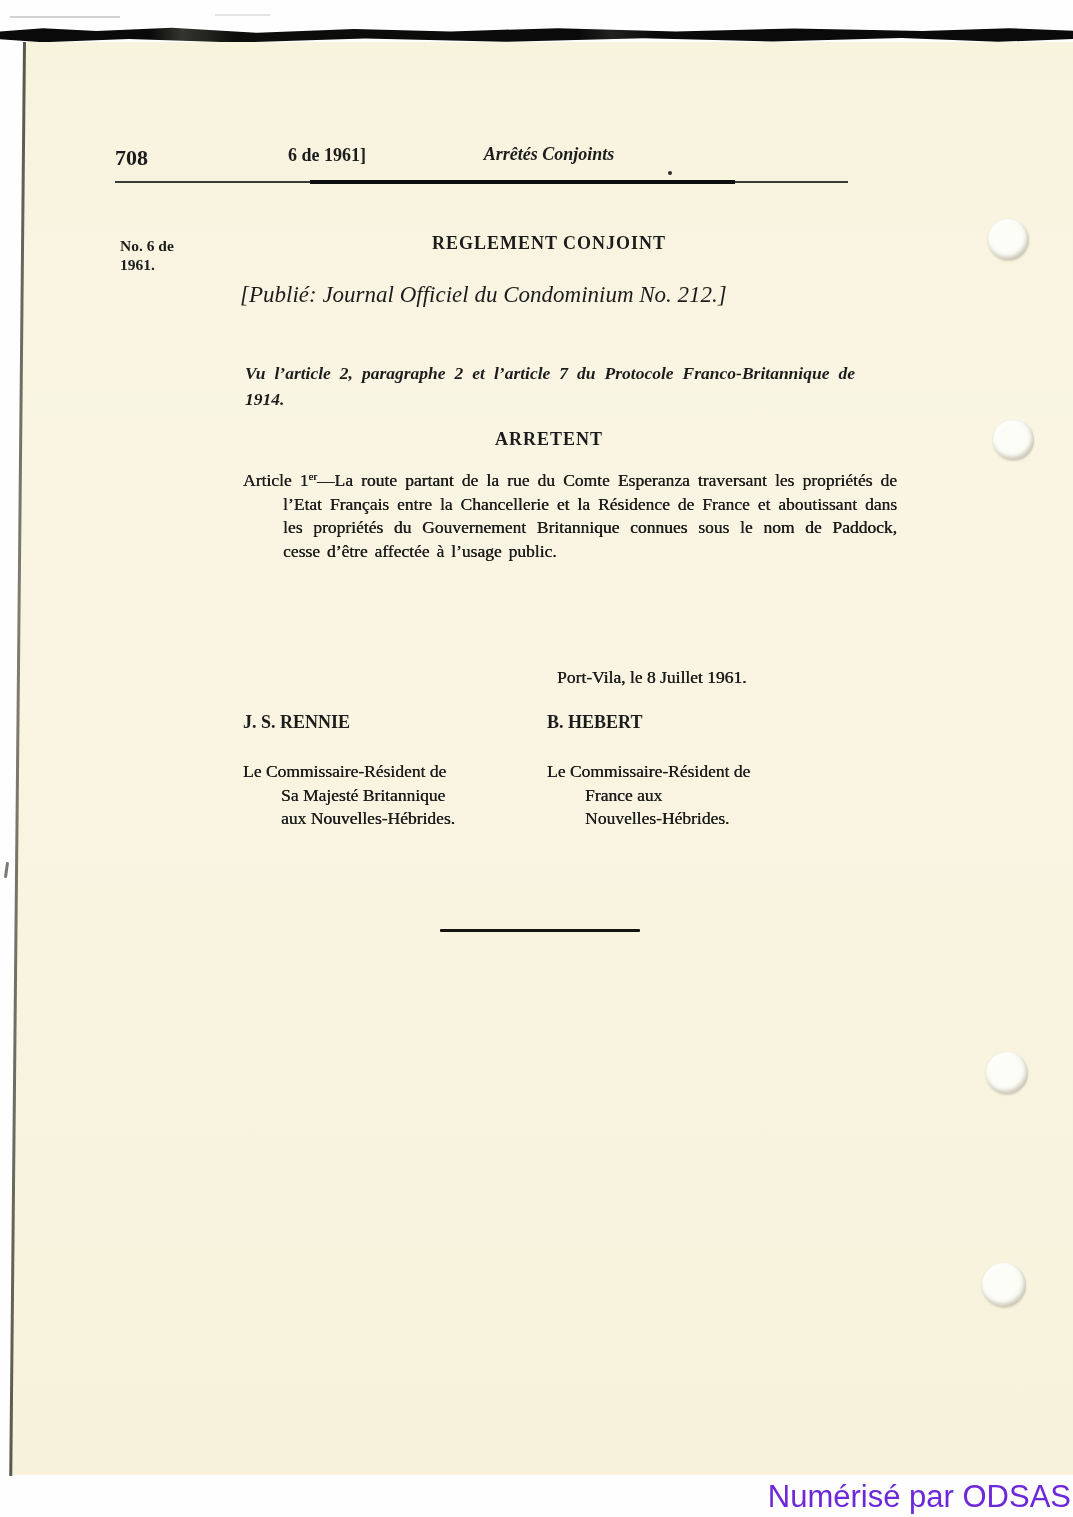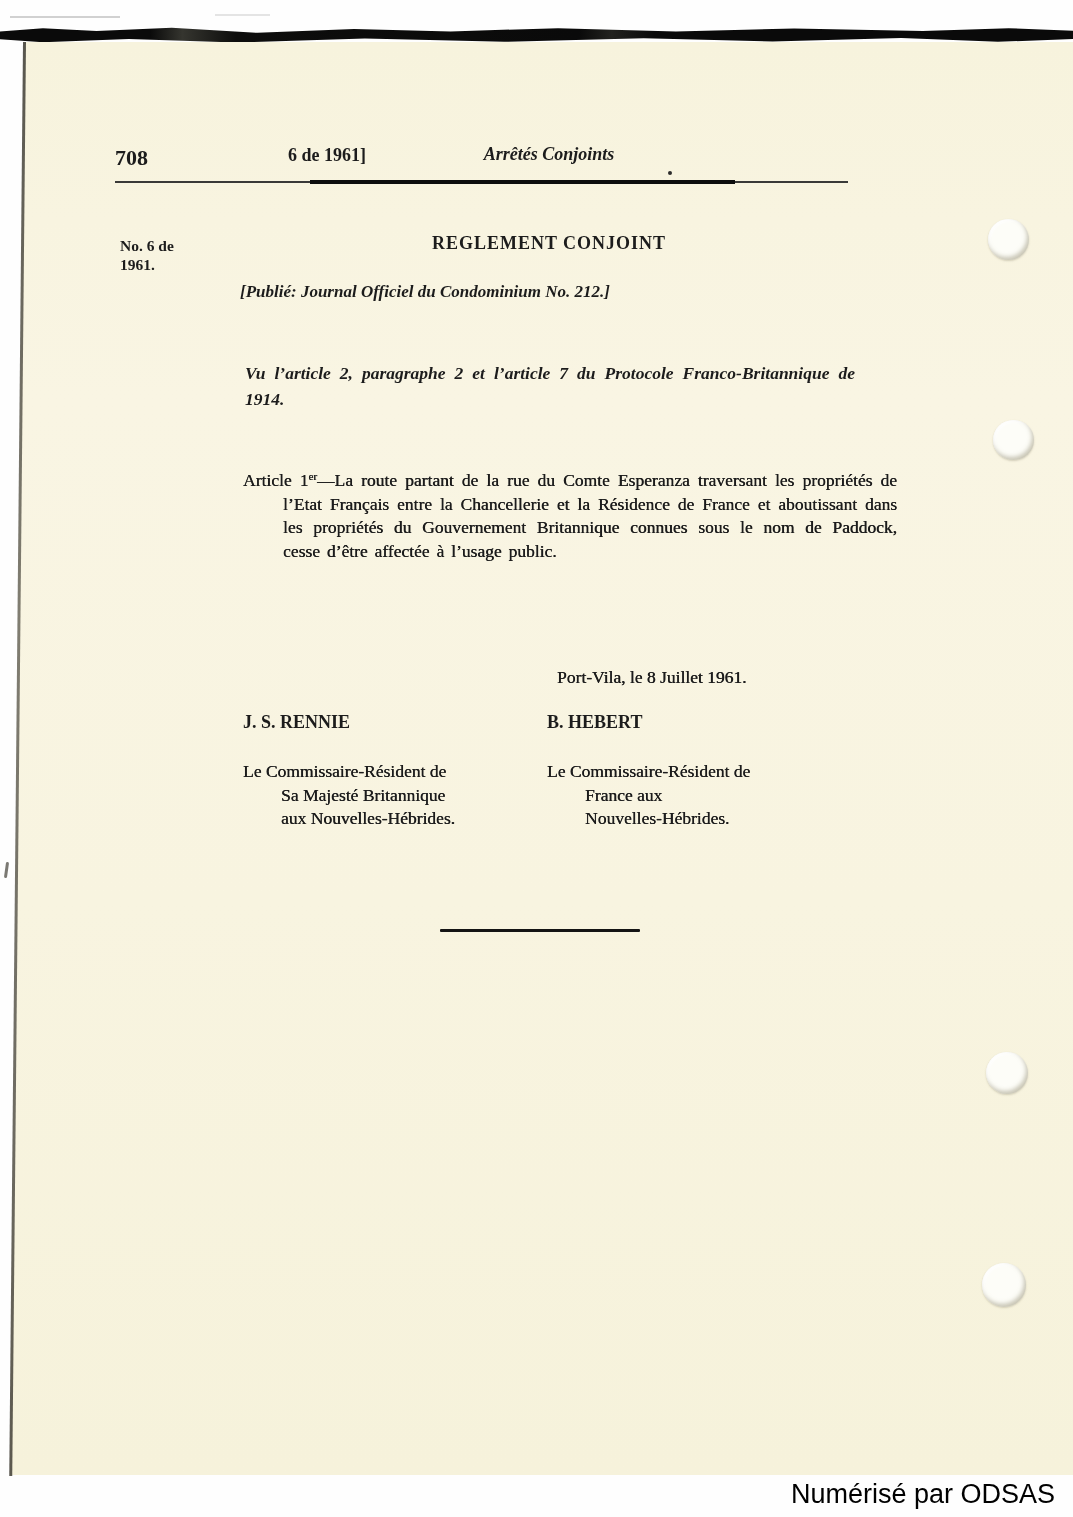--- a/index.html
+++ b/index.html
@@ -42,21 +42,21 @@
   .hdr-title{position:absolute;left:243px;top:144px;width:612px;text-align:center;
     font-size:18px;font-weight:bold;font-style:italic;}
   .hdr-rule{position:absolute;left:115px;top:181px;width:733px;height:2px;background:#3a3a38;}
   .hdr-rule-thick{position:absolute;left:195px;top:-1px;width:425px;height:4px;background:#0d0d0d;}
 
   
   .margin-note{position:absolute;left:120px;top:236px;font-size:15.5px;font-weight:bold;line-height:19px;}
   .margin-note span{display:block;}
   .doc-title{position:absolute;left:243px;top:233px;width:612px;text-align:center;
     font-size:18px;font-weight:bold;letter-spacing:1px;}
-  .pub-ref{position:absolute;left:240px;top:282px;font-size:17px;font-weight:bold;font-style:italic;}
+  .pub-ref{position:absolute;left:240px;top:282px;font-size:23px;font-weight:normal;font-style:italic;}
   .pre{position:absolute;left:245px;width:610px;margin:0;font-size:17.5px;font-weight:bold;
     font-style:italic;line-height:26px;text-align:justify;word-spacing:2px;}
   .pre-1{top:308px;}
   .pre-2{top:360px;}
   .enact{position:absolute;left:243px;top:429px;width:612px;text-align:center;
     font-size:18px;font-weight:bold;letter-spacing:1px;}
   .article{position:absolute;left:243px;width:614px;margin:0;font-size:17.5px;line-height:23.5px;
     text-align:justify;padding-left:40px;text-indent:-40px;word-spacing:2.5px;
     text-shadow:0.35px 0.35px 0 currentColor;}
   .art-1{top:465px;}
@@ -69,22 +69,22 @@
   .sig-name-r{left:547px;}
   .sig-block{position:absolute;top:760px;font-size:17.5px;line-height:23.5px;
     text-shadow:0.35px 0.35px 0 currentColor;}
   .sig-block-l{left:243px;}
   .sig-block-r{left:547px;}
   .sig-line{display:block;}
   .sig-line.ind{padding-left:38px;}
   .divider{position:absolute;left:440px;top:929px;width:200px;height:3px;background:#141414;border-radius:1px;}
 
   
-  .watermark{position:absolute;right:18px;top:1479px;font-family:"Liberation Sans","DejaVu Sans",sans-serif;
-    font-size:27px;color:#000000;}
+  .watermark{position:absolute;right:2px;top:1479px;font-family:"Liberation Sans","DejaVu Sans",sans-serif;
+    font-size:31px;color:#6d28d9;}
 </style>
 </head>
 <body>
 
 <div class="stage">
 
   <div class="top-dash d1"></div>
   <div class="top-dash d2"></div>
   <div class="scan-bar"></div>
 
@@ -108,20 +108,21 @@
   <div class="margin-note">
     <span>No. 6 de</span>
     <span>1961.</span>
   </div>
 
   <div class="doc-title">REGLEMENT CONJOINT</div>
   <div class="pub-ref">[Publié: Journal Officiel du Condominium No. 212.]</div>
 
   <p class="pre pre-2">Vu l’article 2, paragraphe 2 et l’article 7 du Protocole Franco-Britannique de 1914.</p>
 
+  <div class="enact">ARRETENT</div>
 
   <p class="article art-1"><span>Article 1</span><sup class="art-sup">er</sup><span>—</span><span>La route partant de la rue du Comte Esperanza traversant les propriétés de l’Etat Français entre la Chancellerie et la Résidence de France et aboutissant dans les propriétés du Gouvernement Britannique connues sous le nom de Paddock, cesse d’être affectée à l’usage public.</span></p>
 
 
   <div class="dateline">Port-Vila, le 8 Juillet 1961.</div>
 
   <div class="sig-name sig-name-l">J. S. RENNIE</div>
   <div class="sig-name sig-name-r">B. HEBERT</div>
 
   <div class="sig-block sig-block-l">

